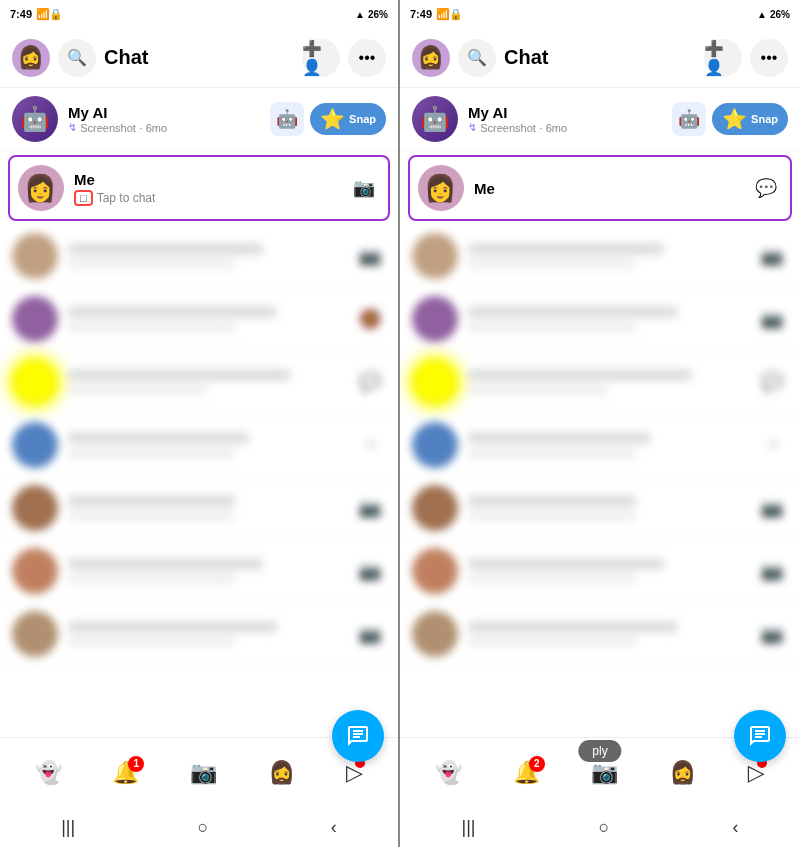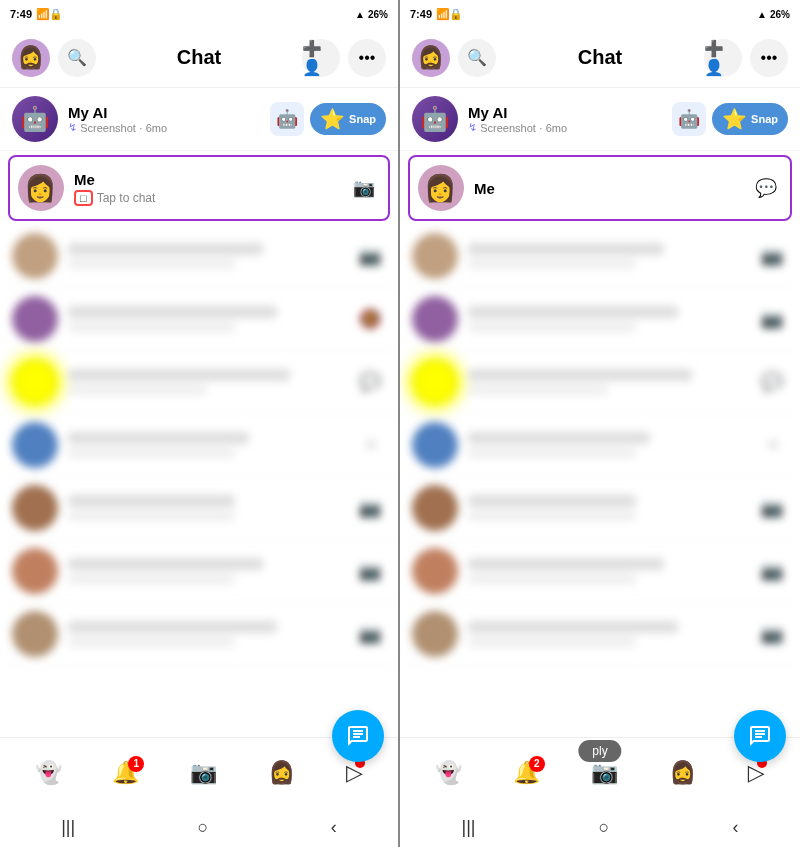--- a/index.html
+++ b/index.html
@@ -74,21 +74,21 @@
       display: flex;
       align-items: center;
       justify-content: center;
       cursor: pointer;
       font-size: 16px;
       flex-shrink: 0;
     }
 
     .header-title {
       flex: 1;
-      text-align: center;
+      text-align: left;
       font-size: 20px;
       font-weight: 700;
       color: #000;
     }
 
     
     .chat-list {
       flex: 1;
       overflow-y: auto;
       background: #fff;

